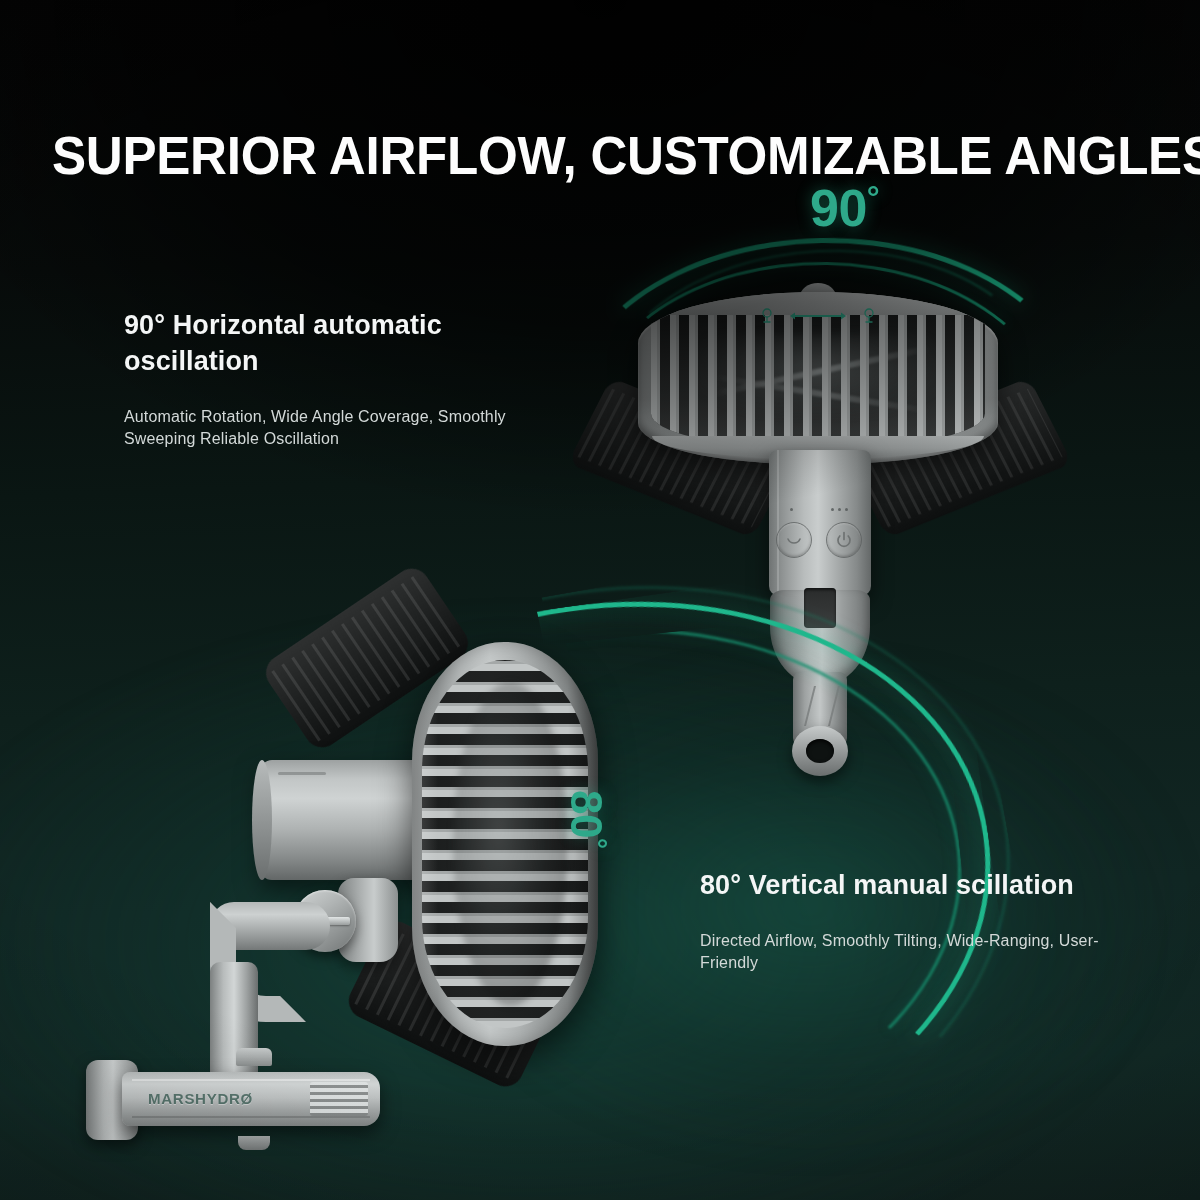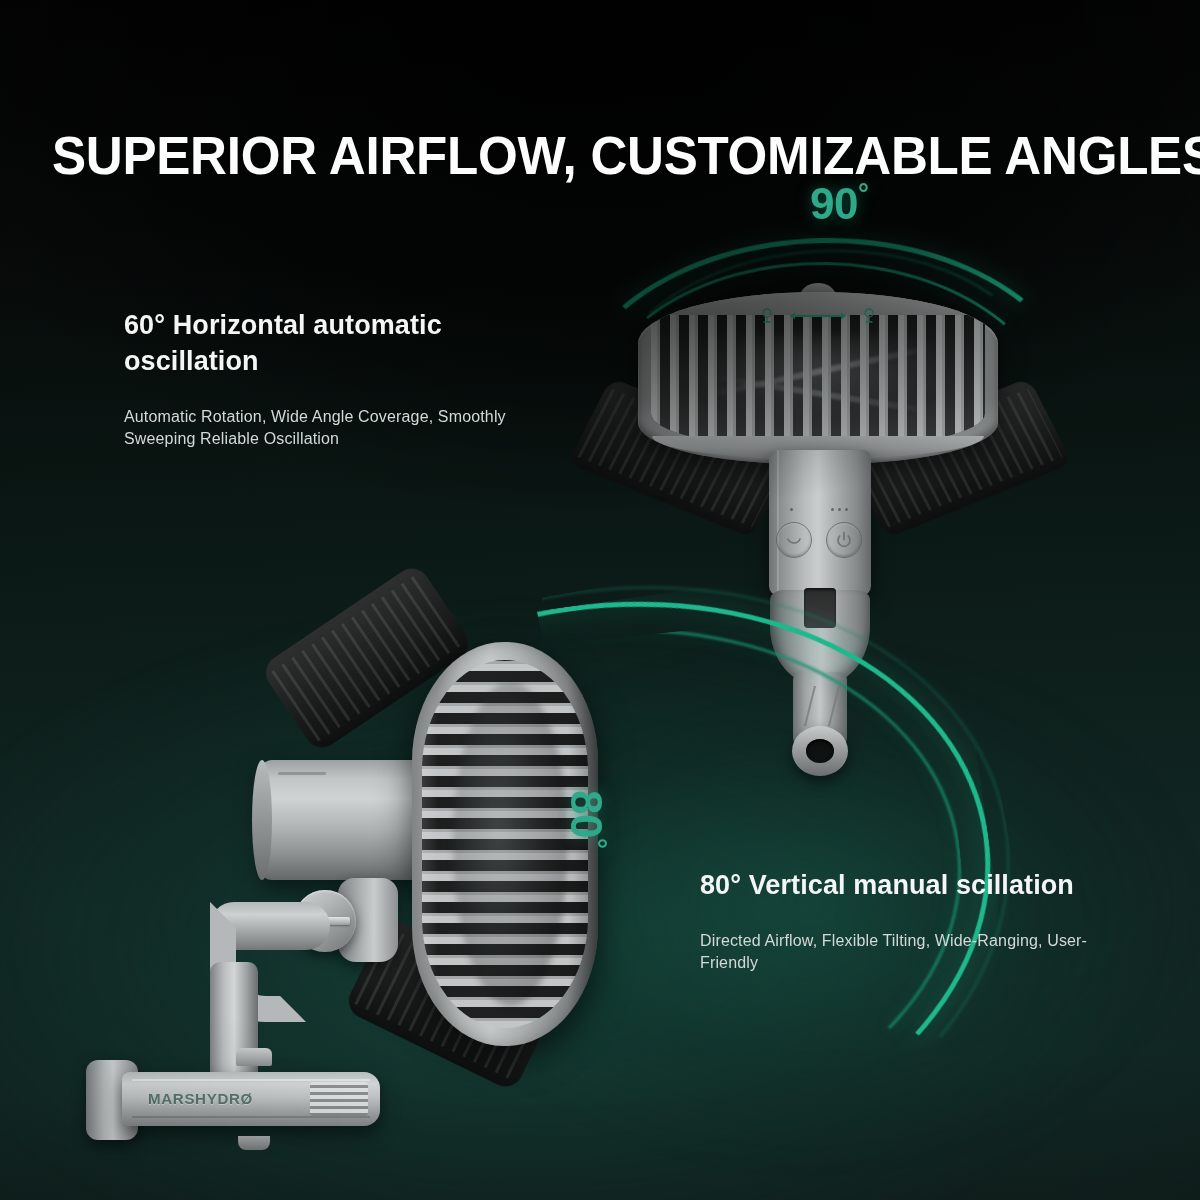--- a/index.html
+++ b/index.html
@@ -95,21 +95,21 @@
   #copy-bot  { left: 700px; top: 868px;  width: 430px; }
 
   
   .angle {
     position: absolute;
     color: #2ea98a;
     font-weight: 700;
     letter-spacing: -0.5px;
     text-shadow: 0 0 16px rgba(36,170,136,0.45);
   }
-  #angle-90 { left: 810px; top: 178px; font-size: 44px; }
+  #angle-90 { left: 810px; top: 178px; font-size: 52px; }
   #angle-80 {
     left: 612px; top: 790px; font-size: 44px;
     transform: rotate(90deg);
     transform-origin: left top;
   }
   .angle .deg { font-size: 0.62em; vertical-align: super; }
 
   
   .arc { position: absolute; border-style: solid; border-color: transparent; pointer-events:none; }
 
@@ -698,22 +698,22 @@
 
   <div class="angle" id="angle-90">
     <span>90</span><span class="deg">°</span>
   </div>
 
   <div class="angle" id="angle-80">
     <span>80</span><span class="deg">°</span>
   </div>
 
   <div class="copy" id="copy-top">
-    <h2>60° Horizontal automatic oscillation</h2>
+    <h2>90° Horizontal automatic oscillation</h2>
     <p>Automatic Rotation, Wide Angle Coverage, Smoothly Sweeping Reliable Oscillation</p>
   </div>
 
   <div class="copy" id="copy-bot">
     <h2>80° Vertical manual scillation</h2>
-    <p>Directed Airflow, Flexible Tilting, Wide-Ranging, User-Friendly</p>
+    <p>Directed Airflow, Smoothly Tilting, Wide-Ranging, User-Friendly</p>
   </div>
 
 </div>
 
 </body></html>

